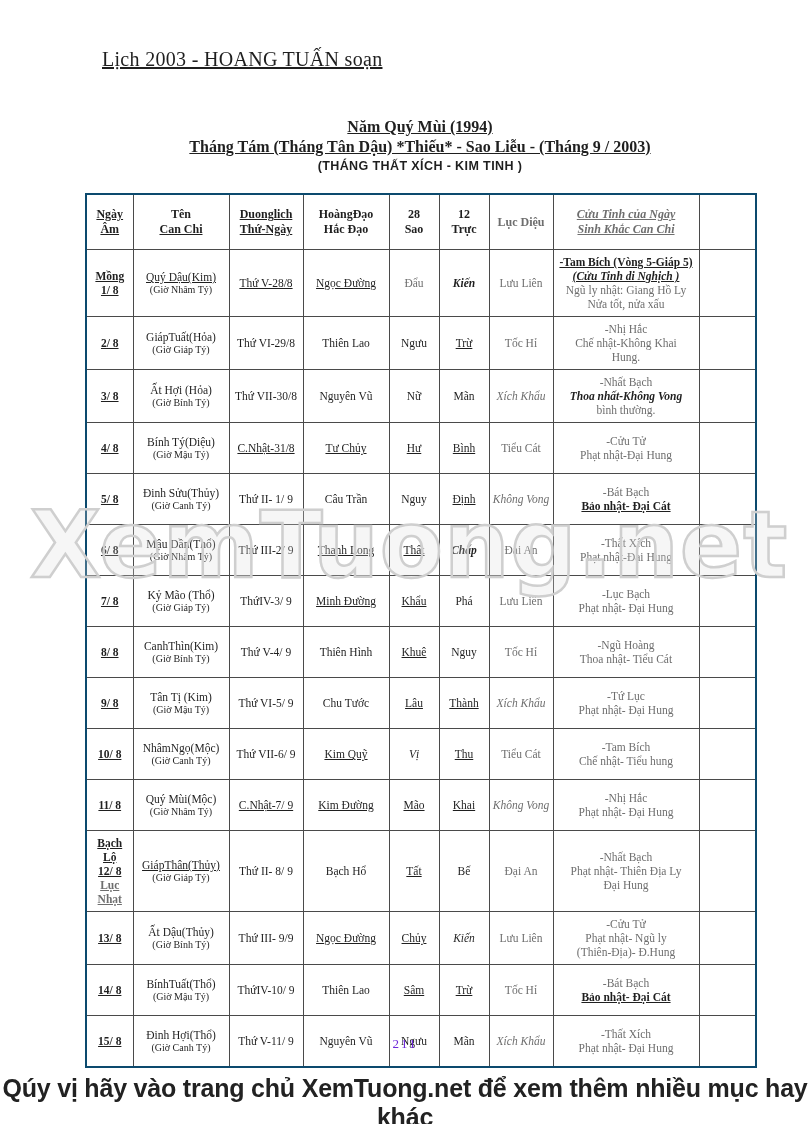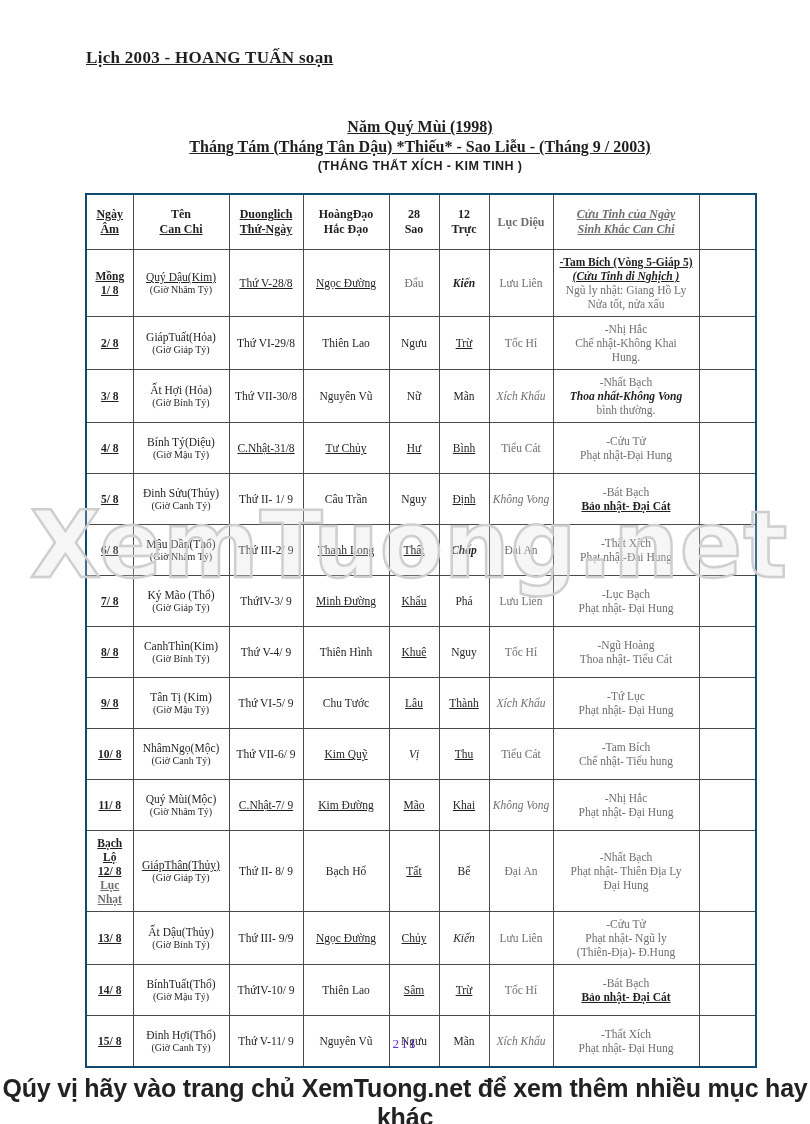--- a/index.html
+++ b/index.html
@@ -3,22 +3,22 @@
 <meta charset="utf-8">
 <style>
   html,body{margin:0;padding:0;}
   body{
     width:810px;height:1124px;position:relative;overflow:hidden;
     background:#ffffff;color:#1f1f1f;
     font-family:"Liberation Serif", serif;
   }
   .page{position:absolute;inset:0;}
   .top-note{
-    position:absolute;top:48px;left:86px;
-    font-size:17px;font-weight:bold;text-decoration:underline;
+    position:absolute;top:48px;left:102px;
+    font-size:20px;font-weight:normal;text-decoration:underline;
     letter-spacing:.3px;
   }
   .titles{position:absolute;top:118px;left:85px;width:670px;text-align:center;}
   .t1{font-size:16px;font-weight:bold;text-decoration:underline;}
   .t2{font-size:16px;font-weight:bold;text-decoration:underline;margin-top:2px;}
   .t3{font-size:12.5px;font-weight:bold;font-family:"Liberation Sans",sans-serif;margin-top:3px;letter-spacing:.4px;}
   table.cal{
     position:absolute;top:193px;left:85px;width:670px;
     border-collapse:collapse;table-layout:fixed;
     border:2px solid #0c4a6e;
@@ -62,21 +62,21 @@
   }
 </style>
 </head>
 <body>
 
 <div class="page">
 
   <div class="top-note">Lịch 2003 - HOANG TUẤN soạn</div>
 
   <div class="titles">
-    <div class="t1">Năm Quý Mùi (1998)</div>
+    <div class="t1">Năm Quý Mùi (1994)</div>
     <div class="t2">Tháng Tám (Tháng Tân Dậu) *Thiếu* - Sao Liễu - (Tháng 9 / 2003)</div>
     <div class="t3">(THÁNG THẤT XÍCH - KIM TINH )</div>
   </div>
 
   <table class="cal">
     <colgroup>
       <col style="width:47px">
         <col style="width:96px">
         <col style="width:74px">
       <col style="width:86px">

